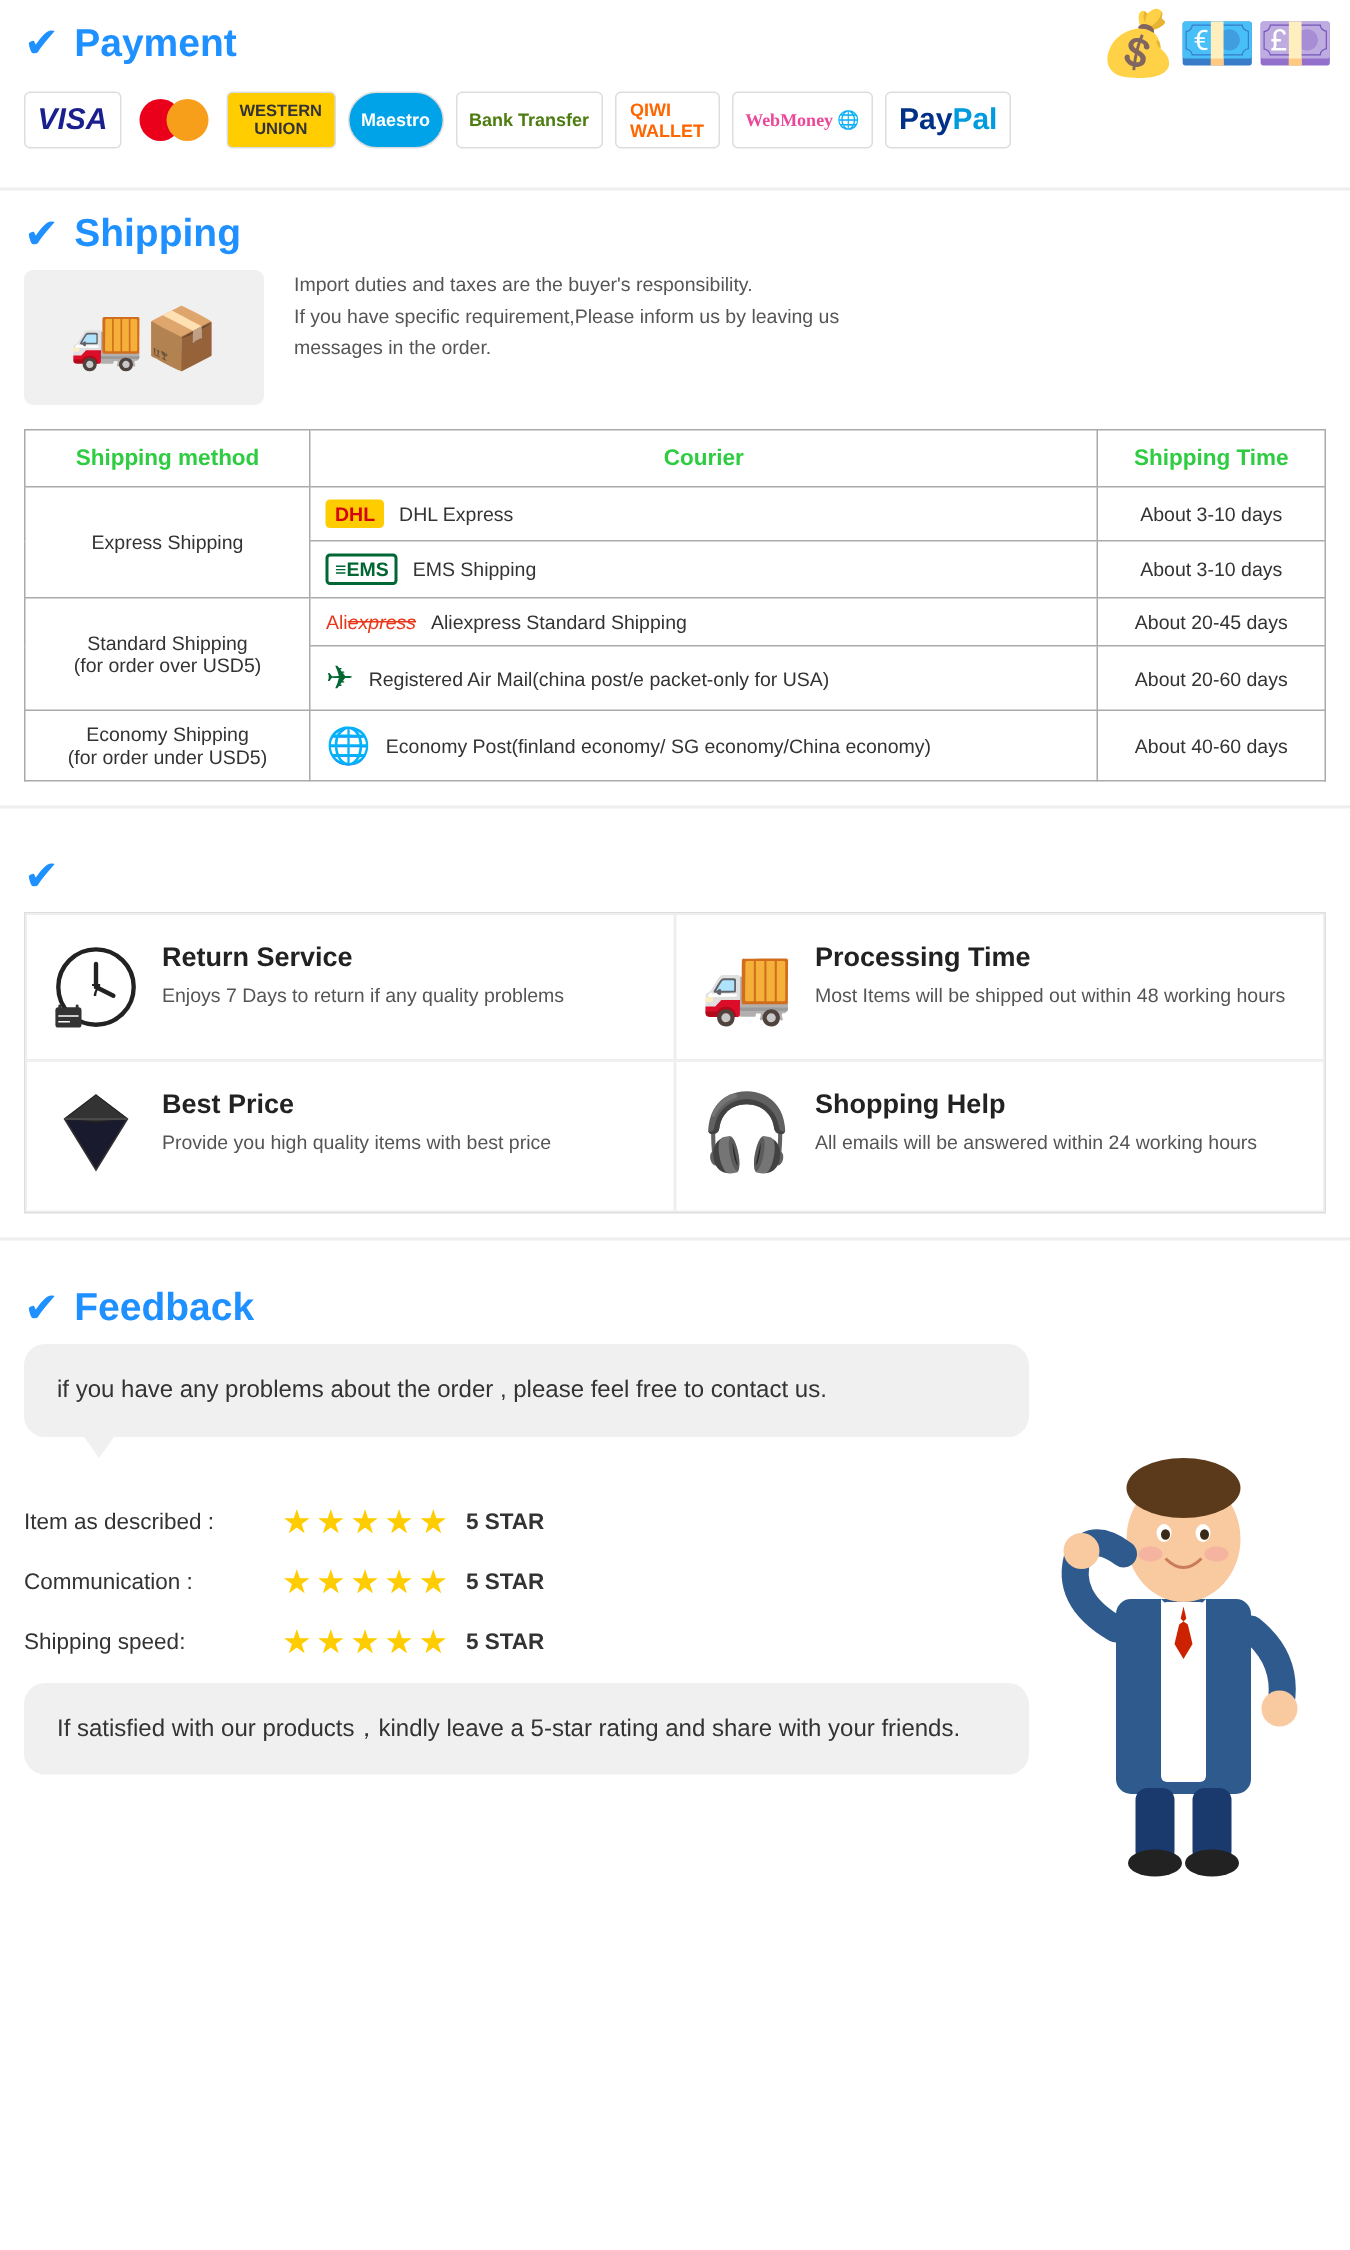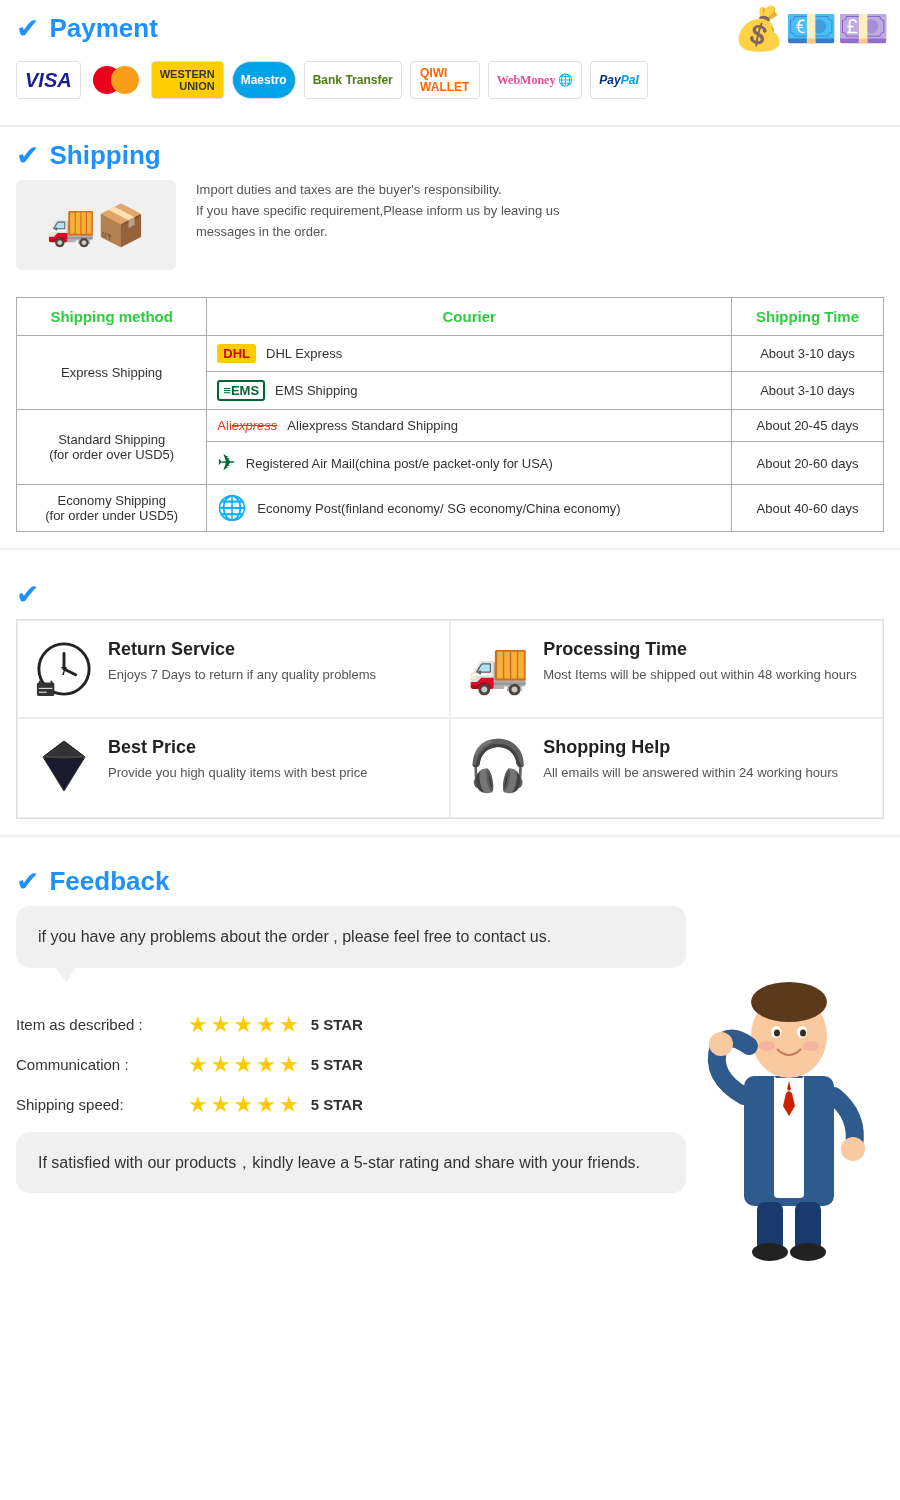--- a/index.html
+++ b/index.html
@@ -30,21 +30,21 @@
     .payment-logo {
       border: 1px solid #ddd; border-radius: 4px;
       padding: 4px 8px; font-size: 13px; font-weight: bold;
       display: flex; align-items: center; justify-content: center;
       height: 38px;
     }
     .visa-logo { color: #1a1f8e; font-size: 20px; font-style: italic; font-weight: 900; min-width: 60px; }
     .mc-inner { display: flex; }
     .mc-left { width: 28px; height: 28px; background: #eb001b; border-radius: 50%; }
     .mc-right { width: 28px; height: 28px; background: #f79e1b; border-radius: 50%; margin-left: -10px; }
-    .wu-logo { background: #ffcd00; color: #333; font-weight: 900; font-size: 11px; text-align: right; min-width: 70px; }
+    .wu-logo { background: #ffcd00; color: #333; font-weight: 900; font-size: 11px; text-align: center; min-width: 70px; }
     .maestro-logo { background: #00a2e8; color: #fff; border-radius: 20px; font-size: 12px; min-width: 55px; }
     .bt-logo { color: #4d7c0f; font-size: 12px; min-width: 80px; }
     .qiwi-logo { color: #f60; font-size: 12px; min-width: 70px; }
     .wm-logo { color: #ec4899; font-size: 12px; min-width: 75px; font-family: Liberation Serif, serif; }
     .pp-logo { color: #003087; font-size: 13px; font-weight: 900; min-width: 55px; }
 
     
     .shipping-section { border-bottom: 2px solid #eee; }
     .shipping-info-row {
       display: flex; align-items: flex-start; padding: 0 16px 16px 16px; gap: 20px;
@@ -53,21 +53,21 @@
       min-width: 160px; height: 90px;
       background: #f0f0f0;
       border-radius: 6px;
       display: flex; align-items: center; justify-content: center;
       font-size: 40px;
     }
     .customs-text { font-size: 13px; color: #555; line-height: 1.6; }
     .customs-text .customs-title { font-size: 14px; color: #333; font-weight: bold; margin-bottom: 4px; }
 
     
-    .shipping-table { width: calc(100% - 32px); margin: 11px 16px 16px 16px; border-collapse: collapse; border: 1px solid #aaa; }
+    .shipping-table { width: calc(100% - 32px); margin: 0 16px 16px 16px; border-collapse: collapse; border: 1px solid #aaa; }
     .shipping-table th { color: #2ecc40; font-size: 15px; font-weight: bold; padding: 10px 6px; border: 1px solid #aaa; text-align: center; }
     .shipping-table td { border: 1px solid #aaa; padding: 8px 10px; font-size: 13px; color: #333; text-align: center; vertical-align: middle; }
     .courier-cell { display: flex; align-items: center; gap: 8px; }
     .dhl-badge { background: #ffcc00; color: #d40511; font-weight: 900; font-size: 13px; padding: 2px 6px; border-radius: 3px; }
     .ems-badge { color: #006633; font-weight: 900; font-size: 13px; border: 2px solid #006633; padding: 1px 4px; border-radius: 3px; }
     .ali-badge { color: #e8381a; font-size: 13px; font-weight: normal; }
     .airmail-icon { font-size: 22px; color: #006633; }
     .un-badge { font-size: 24px; }
 
     
@@ -131,21 +131,21 @@
       <div class="mc-inner">
         <div class="mc-left"></div>
         <div class="mc-right"></div>
       </div>
     </div>
     <div class="payment-logo wu-logo">WESTERN<br>UNION</div>
     <div class="payment-logo maestro-logo">Maestro</div>
     <div class="payment-logo bt-logo">Bank Transfer</div>
     <div class="payment-logo qiwi-logo" style="color:#f60;font-weight:bold;">QIWI<br>WALLET</div>
     <div class="payment-logo wm-logo">WebMoney 🌐</div>
-    <div class="payment-logo pp-logo" style="color:#003087;font-size:12px;font-weight:900;font-style:italic;">Pay<span style="color:#009cde;">Pal</span></div>
+    <div class="payment-logo pp-logo" style="color:#003087;font-size:20px;font-weight:900;">Pay<span style="color:#009cde;">Pal</span></div>
   </div>
 </div>
 
 <div class="shipping-section">
   <div class="section-header">
     <span class="check-icon">✔</span>
     <span class="section-title">Shipping</span>
   </div>
   <div class="shipping-info-row">
     <div class="shipping-img-placeholder">🚚📦</div>

